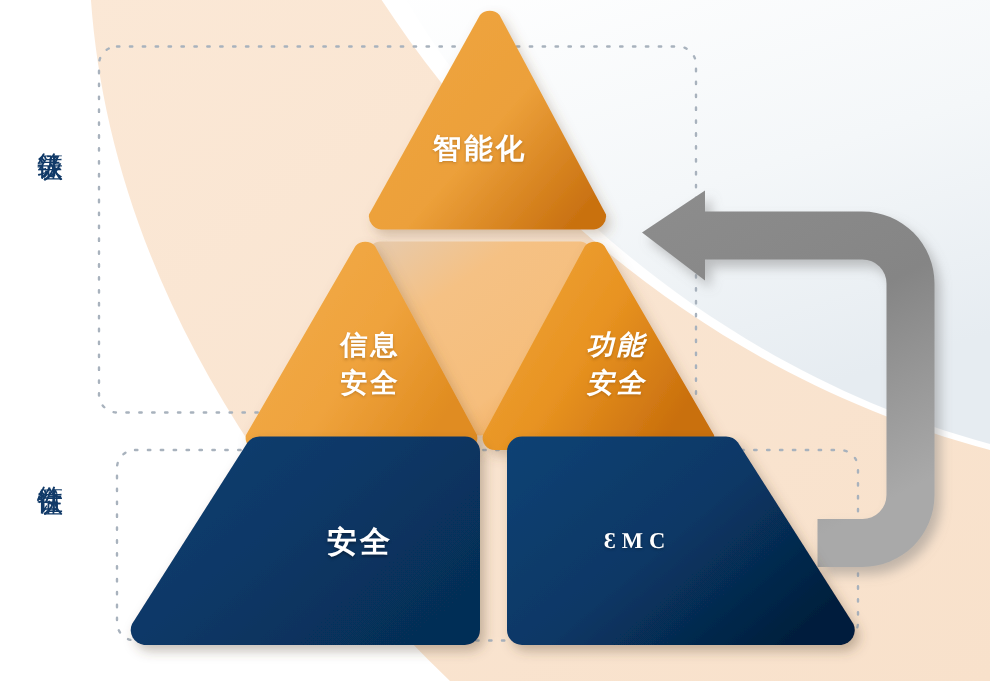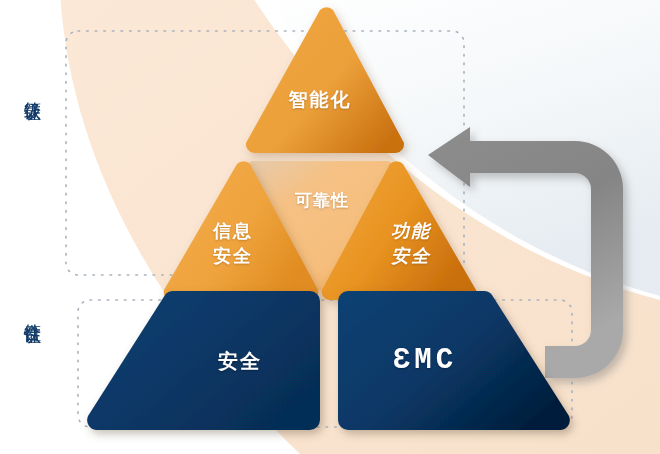--- a/index.html
+++ b/index.html
@@ -40,30 +40,30 @@
     color:#ffffff;
     font-weight:bold;
     text-align:center;
     white-space:pre-line;
     text-shadow:0 1px 2px rgba(90,50,0,.30);
     pointer-events:none;
     letter-spacing:2px;
   }
   #txt-smart{ left:255px; top:88px; width:130px; font-size:19px; line-height:22px; }
   #txt-reliab{ left:272px; top:190px; width:100px; font-size:17px; line-height:20px; letter-spacing:1px;}
-  #txt-infosec{ left:187px; top:218px; width:92px; font-size:18px; line-height:25px; }
+  #txt-infosec{ left:201px; top:218px; width:92px; font-size:18px; line-height:25px; }
   #txt-funcsafe{ left:365px; top:218px; width:92px; font-size:18px; line-height:25px;font-style:italic; }
   #txt-safety{
     left:165px; top:349px; width:150px; font-size:20px; line-height:24px;
     text-shadow:0 1px 2px rgba(0,0,0,.35);
   }
   #txt-emc{
-    left:345px; top:348px; width:160px; font-size:29px; line-height:26px;
+    left:345px; top:348px; width:160px; font-size:15px; line-height:26px;
     letter-spacing:4px; text-shadow:0 1px 2px rgba(0,0,0,.35);
-    font-family:Liberation Mono, monospace;
+    font-family:Liberation Serif, serif;
   }
 </style>
 </head>
 <body>
 
 <div id="stage">
 
   <svg id="bg-svg" viewBox="0 0 660 454">
     <defs>
       <linearGradient id="gWhiteGlow" x1="0" y1="0" x2="0.4" y2="1">
@@ -193,21 +193,20 @@
                L 569 416 A 10 10 0 0 1 561 430 L 348 430 A 10 10 0 0 1 338 420 Z" fill="url(#gNavyR)"></path>
     </g>
   </svg>
 
   <div class="lbl" id="label-level">等级认证</div>
 
   <div class="lbl" id="label-compliance">符合性认证</div>
 
   <div class="node-text" id="txt-smart">智能化</div>
 
-  <div class="node-text" id="txt-reliab">可靠性</div>
 
   <div class="node-text" id="txt-infosec">信息
 安全</div>
 
   <div class="node-text" id="txt-funcsafe">功能
 安全</div>
 
   <div class="node-text" id="txt-safety">安全</div>
 
   <div class="node-text" id="txt-emc">ƐMC</div>

